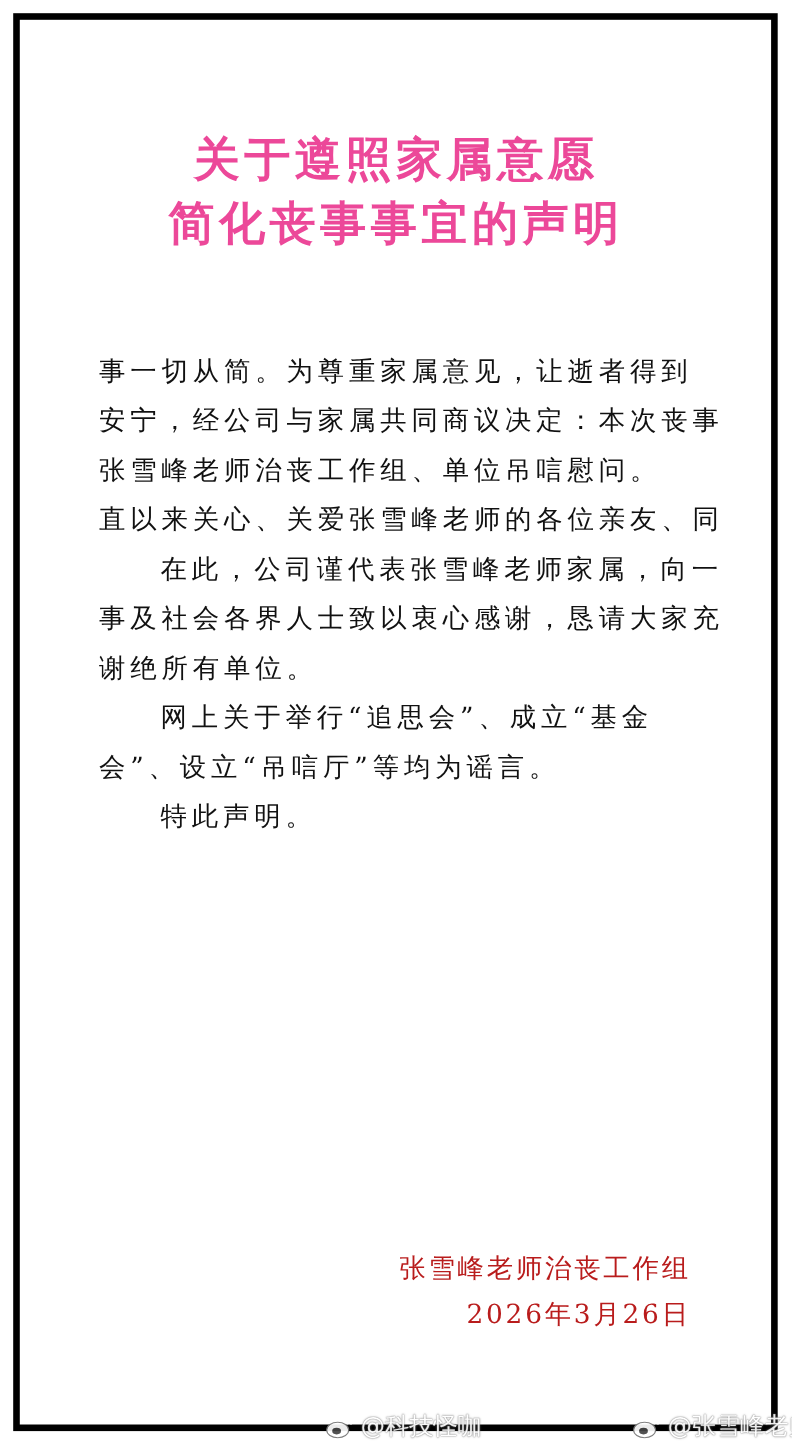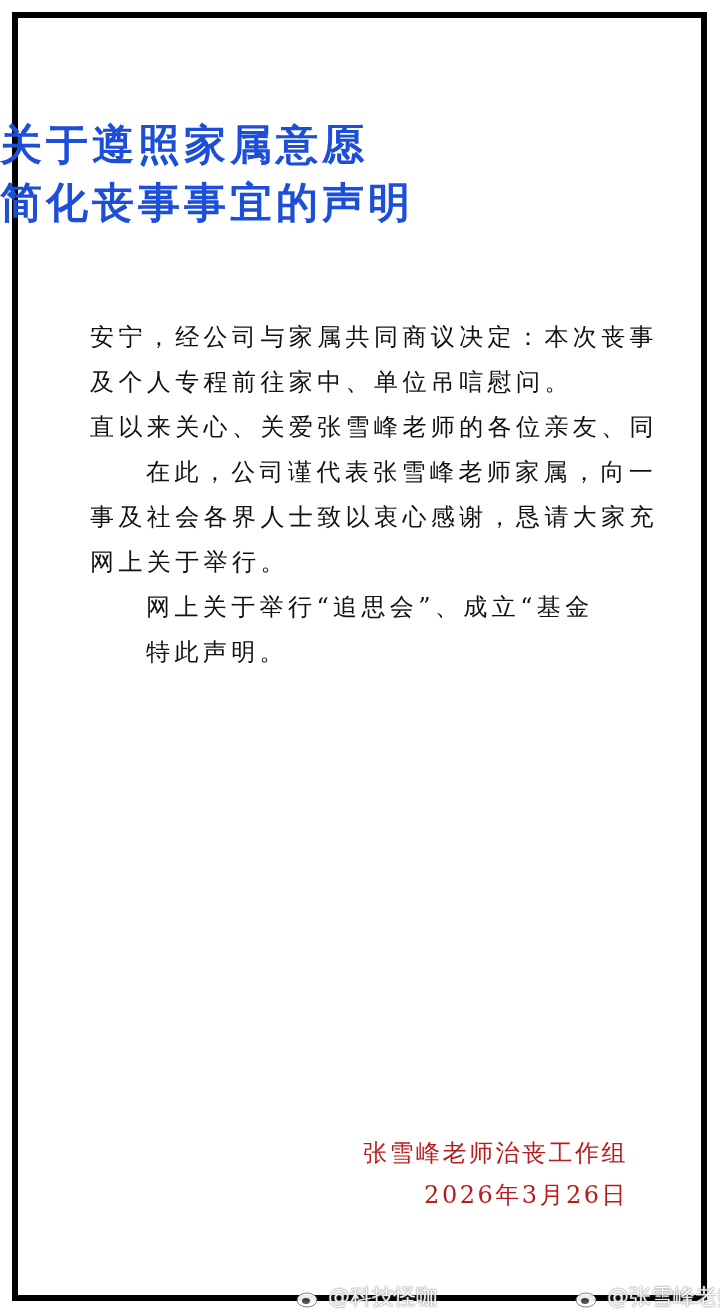--- a/index.html
+++ b/index.html
@@ -22,27 +22,27 @@
       width: 683px;   
       height: 1277px; 
       border: 6px solid #000000;
       box-sizing: content-box;
     }
     .title {
       position: absolute;
       left: 0;
       width: 720px;
       top: 116px;
-      text-align: left;
+      text-align: center;
       font-family: "DejaVu Sans", "Liberation Sans", sans-serif;
       font-weight: bold;
       font-size: 42px;
       line-height: 58px;
       letter-spacing: 4px;
-      color: #1d4ed8;
+      color: #ec4899;
     }
     .title .tline {
       display: block;
       white-space: nowrap;
     }
     .body-text {
       position: absolute;
       left: 90px;
       top: 315px;
       width: 560px;
@@ -100,31 +100,33 @@
 
 <div class="frame"></div>
 
 <div class="title">
   <span class="tline">关于遵照家属意愿</span>
   <span class="tline">简化丧事事宜的声明</span>
 </div>
 
 <div class="body-text">
   <div class="para">
+    <span class="line">事一切从简。为尊重家属意见，让逝者得到</span>
     <span class="line">安宁，经公司与家属共同商议决定：本次丧事</span>
-    <span class="line">及个人专程前往家中、单位吊唁慰问。</span>
+    <span class="line">张雪峰老师治丧工作组、单位吊唁慰问。</span>
   </div>
   <div class="para">
     <span class="line">直以来关心、关爱张雪峰老师的各位亲友、同</span>
     <span class="line indent">在此，公司谨代表张雪峰老师家属，向一</span>
     <span class="line">事及社会各界人士致以衷心感谢，恳请大家充</span>
-    <span class="line">网上关于举行。</span>
+    <span class="line">谢绝所有单位。</span>
   </div>
   <div class="para">
     <span class="line indent">网上关于举行“追思会”、成立“基金</span>
+    <span class="line">会”、设立“吊唁厅”等均为谣言。</span>
   </div>
   <div class="para">
     <span class="line indent">特此声明。</span>
   </div>
 </div>
 
 <div class="signature">
   <div>张雪峰老师治丧工作组</div>
   <div>2026年3月26日</div>
 </div>

